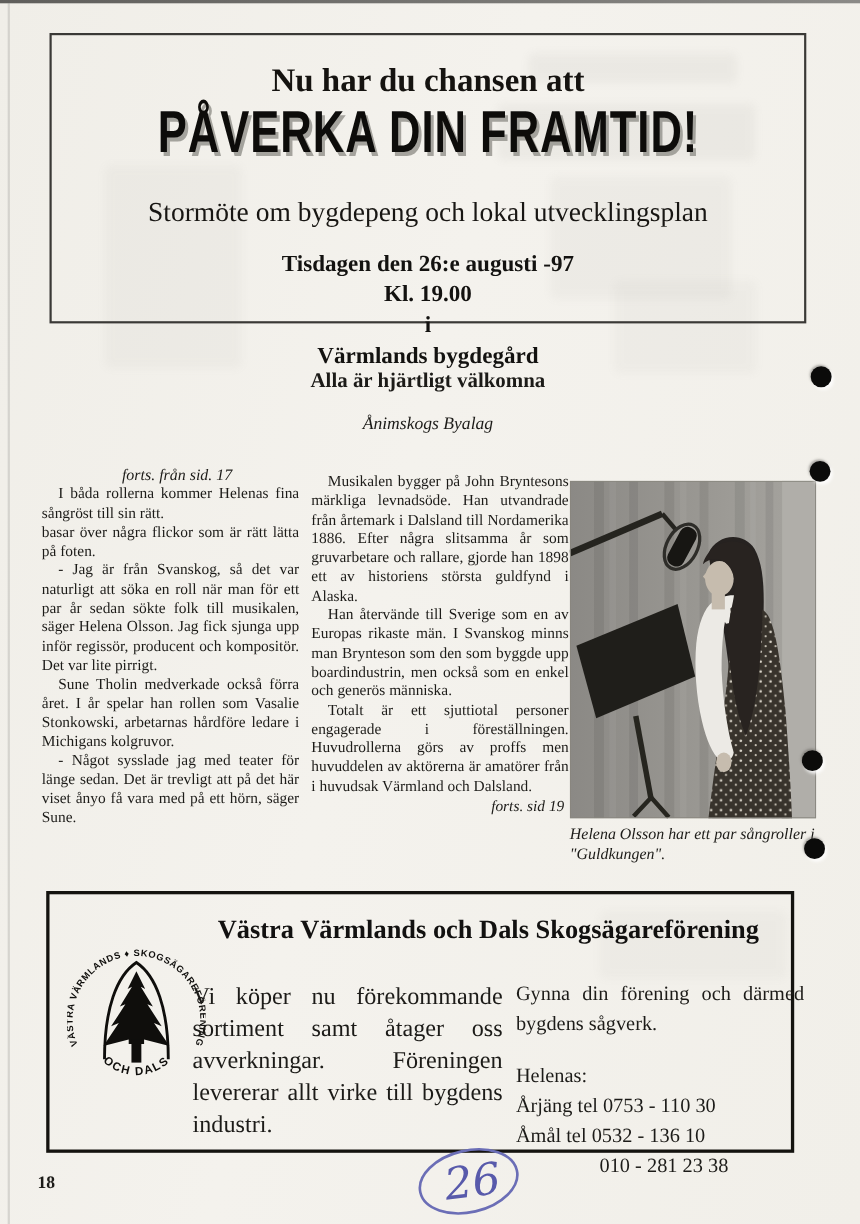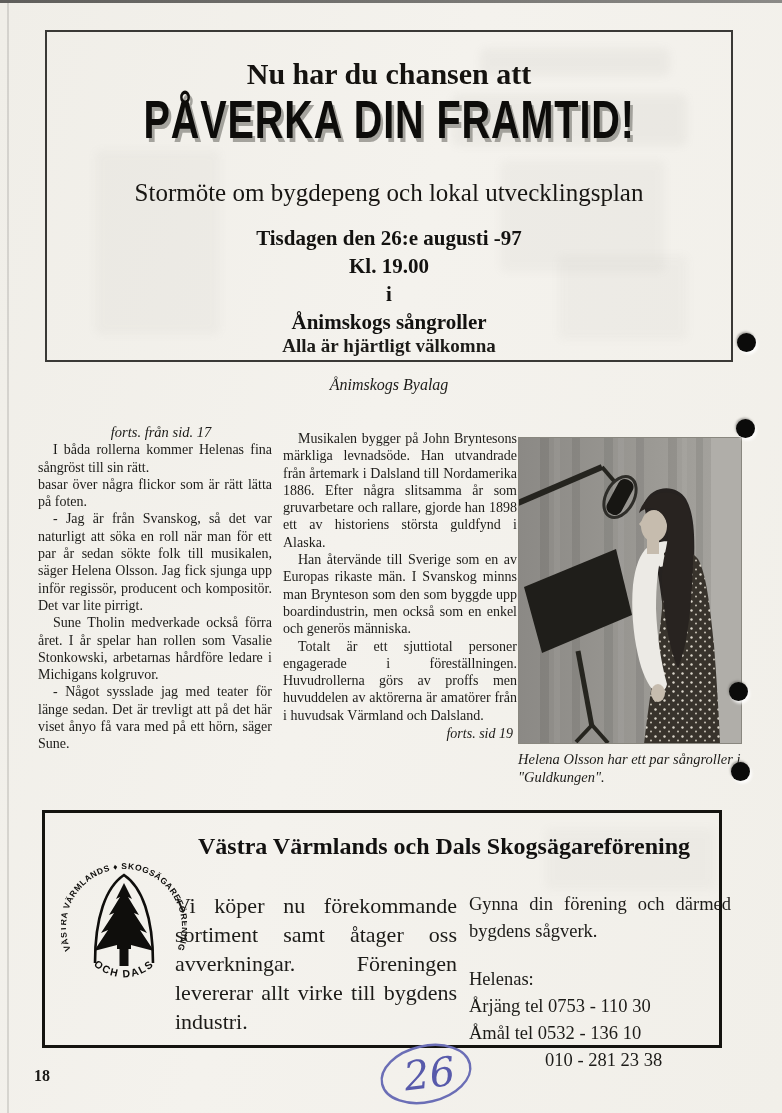--- a/index.html
+++ b/index.html
@@ -18,21 +18,21 @@
   .scan-left { position:absolute; top:3px; left:7px; width:2px; height:1110px;
     background:rgba(115,113,108,0.22); }
   .ghost { position:absolute; background:#8f8d86; opacity:0.08; filter:blur(4px);
     border-radius:6px; pointer-events:none; }
   .hole { position:absolute; width:19px; height:19px; border-radius:50%;
     background:#0b0b0a;
     box-shadow: 2px 2.5px 3px rgba(255,255,255,0.85), -1px -1.5px 2px rgba(90,88,84,0.45); }
 
   
   .announce {
-    position:absolute; left:45px; top:30px; width:688px; height:332px;
+    position:absolute; left:45px; top:30px; width:688px; height:264px;
     border:2px solid #3a3936; text-align:center;
   }
   .announce-intro   { margin-top:25px; font-size:30px; font-weight:bold; color:#151310; }
   .announce-headline{ margin-top:2px; line-height:54px; }
   .announce-headline .hl {
     display:inline-block; font-family:"Liberation Sans", sans-serif;
     font-weight:700; font-size:45px; letter-spacing:1px; white-space:nowrap;
     transform:scale(0.88,1.2); transform-origin:center;
     color:#0d0c0a; text-shadow:3px 3px 0 rgba(151,149,143,0.85);
   }
@@ -93,21 +93,21 @@
   <div class="ghost" style="left:558px; top:255px; width:130px; height:85px; opacity:0.05;"></div>
   <div class="ghost" style="left:545px; top:828px; width:170px; height:62px; opacity:0.05;"></div>
 
   <div class="announce">
     <div class="announce-intro">Nu har du chansen att</div>
     <div class="announce-headline"><span class="hl">PÅVERKA DIN FRAMTID!</span></div>
     <div class="announce-subtitle">Stormöte om bygdepeng och lokal utvecklingsplan</div>
     <div class="announce-bold announce-date">Tisdagen den 26:e augusti -97</div>
     <div class="announce-bold">Kl. 19.00</div>
     <div class="announce-bold">i</div>
-    <div class="announce-bold">Ånimskogs sångroller</div>
+    <div class="announce-bold">Värmlands bygdegård</div>
     <div class="announce-welcome">Alla är hjärtligt välkomna</div>
     <div class="announce-signature">Ånimskogs Byalag</div>
   </div>
 
   <div class="col col-left">
     <div class="cont-note">forts. från sid. 17</div>
     <p class="para indent">I båda rollerna kommer Helenas fina sångröst till sin rätt.</p>
     <p class="para">basar över några flickor som är rätt lätta på foten.</p>
     <p class="para indent">- Jag är från Svanskog, så det var naturligt att söka en roll när man för ett par år sedan sökte folk till musikalen, säger Helena Olsson. Jag fick sjunga upp inför regissör, producent och kompositör. Det var lite pirrigt.</p>
     <p class="para indent">Sune Tholin medverkade också förra året. I år spelar han rollen som Vasalie Stonkowski, arbetarnas hårdföre ledare i Michigans kolgruvor.</p>

